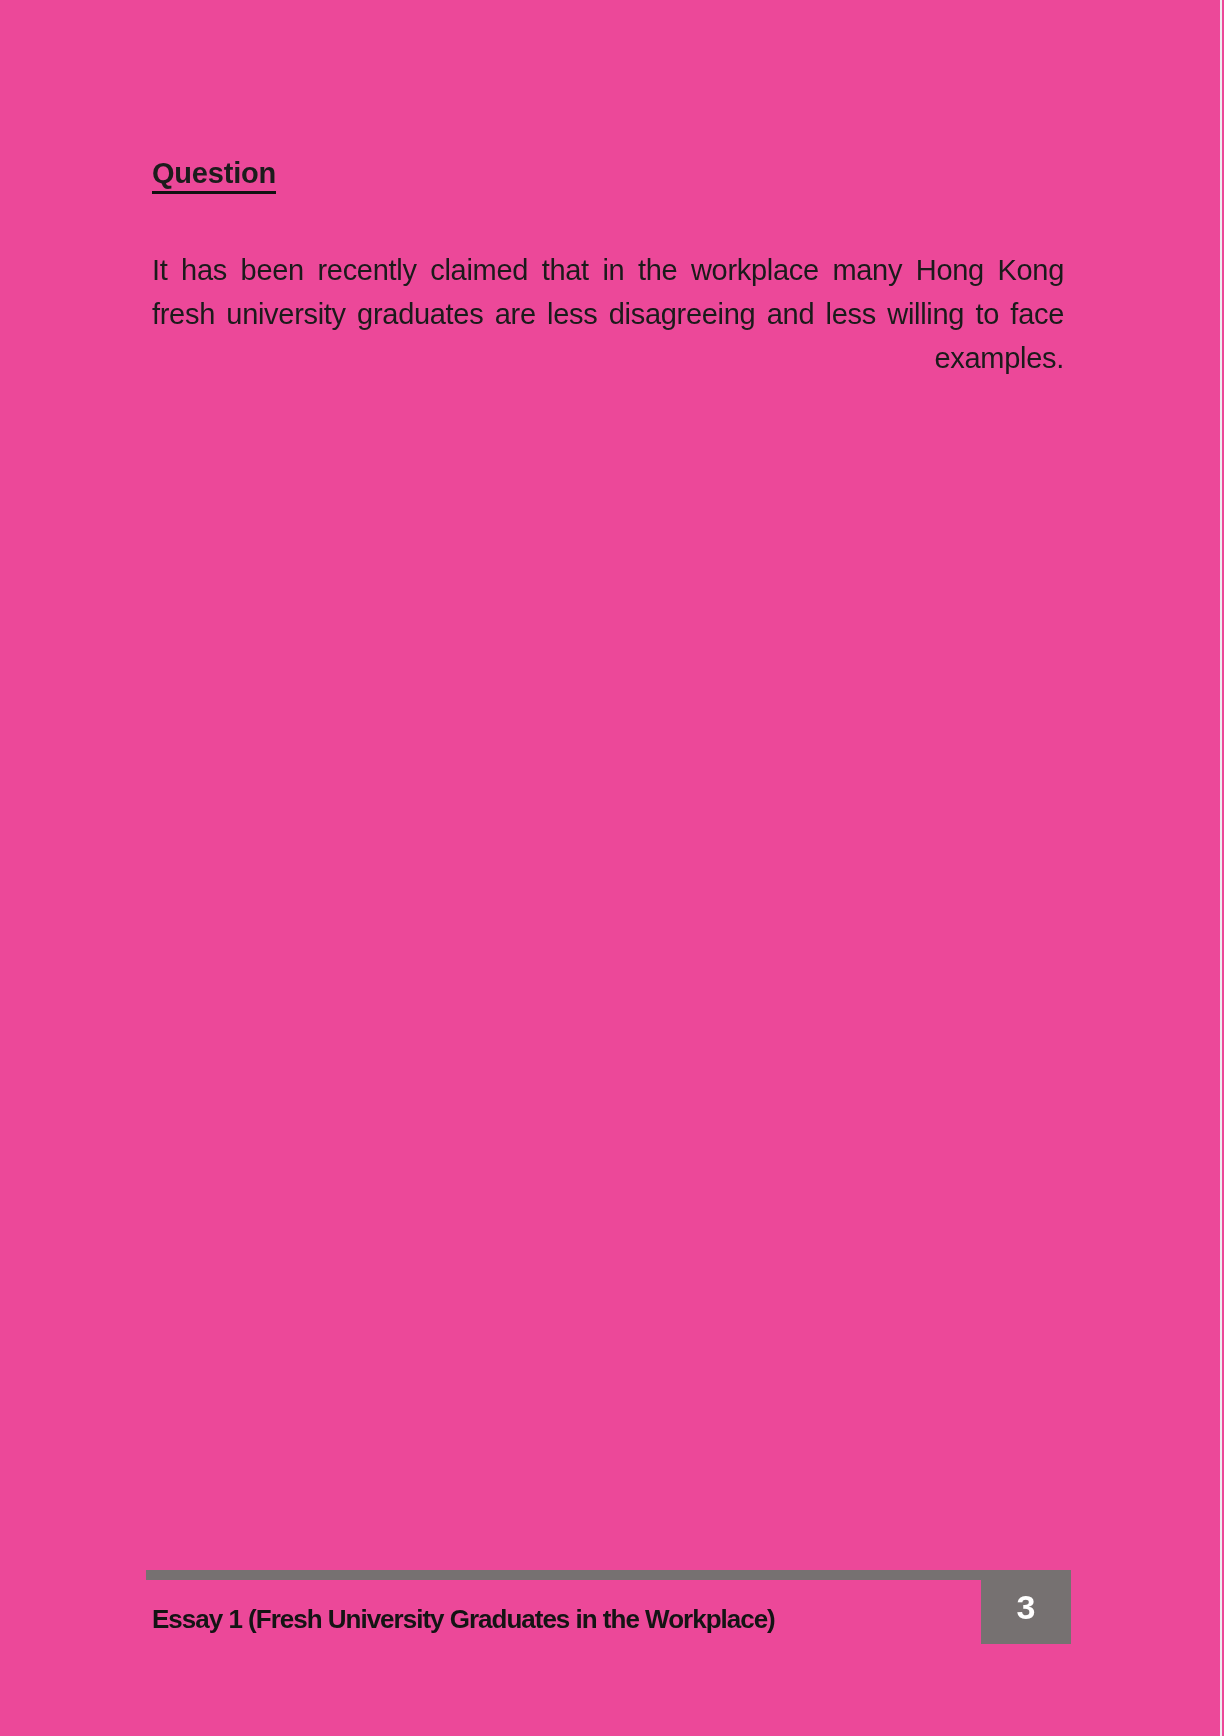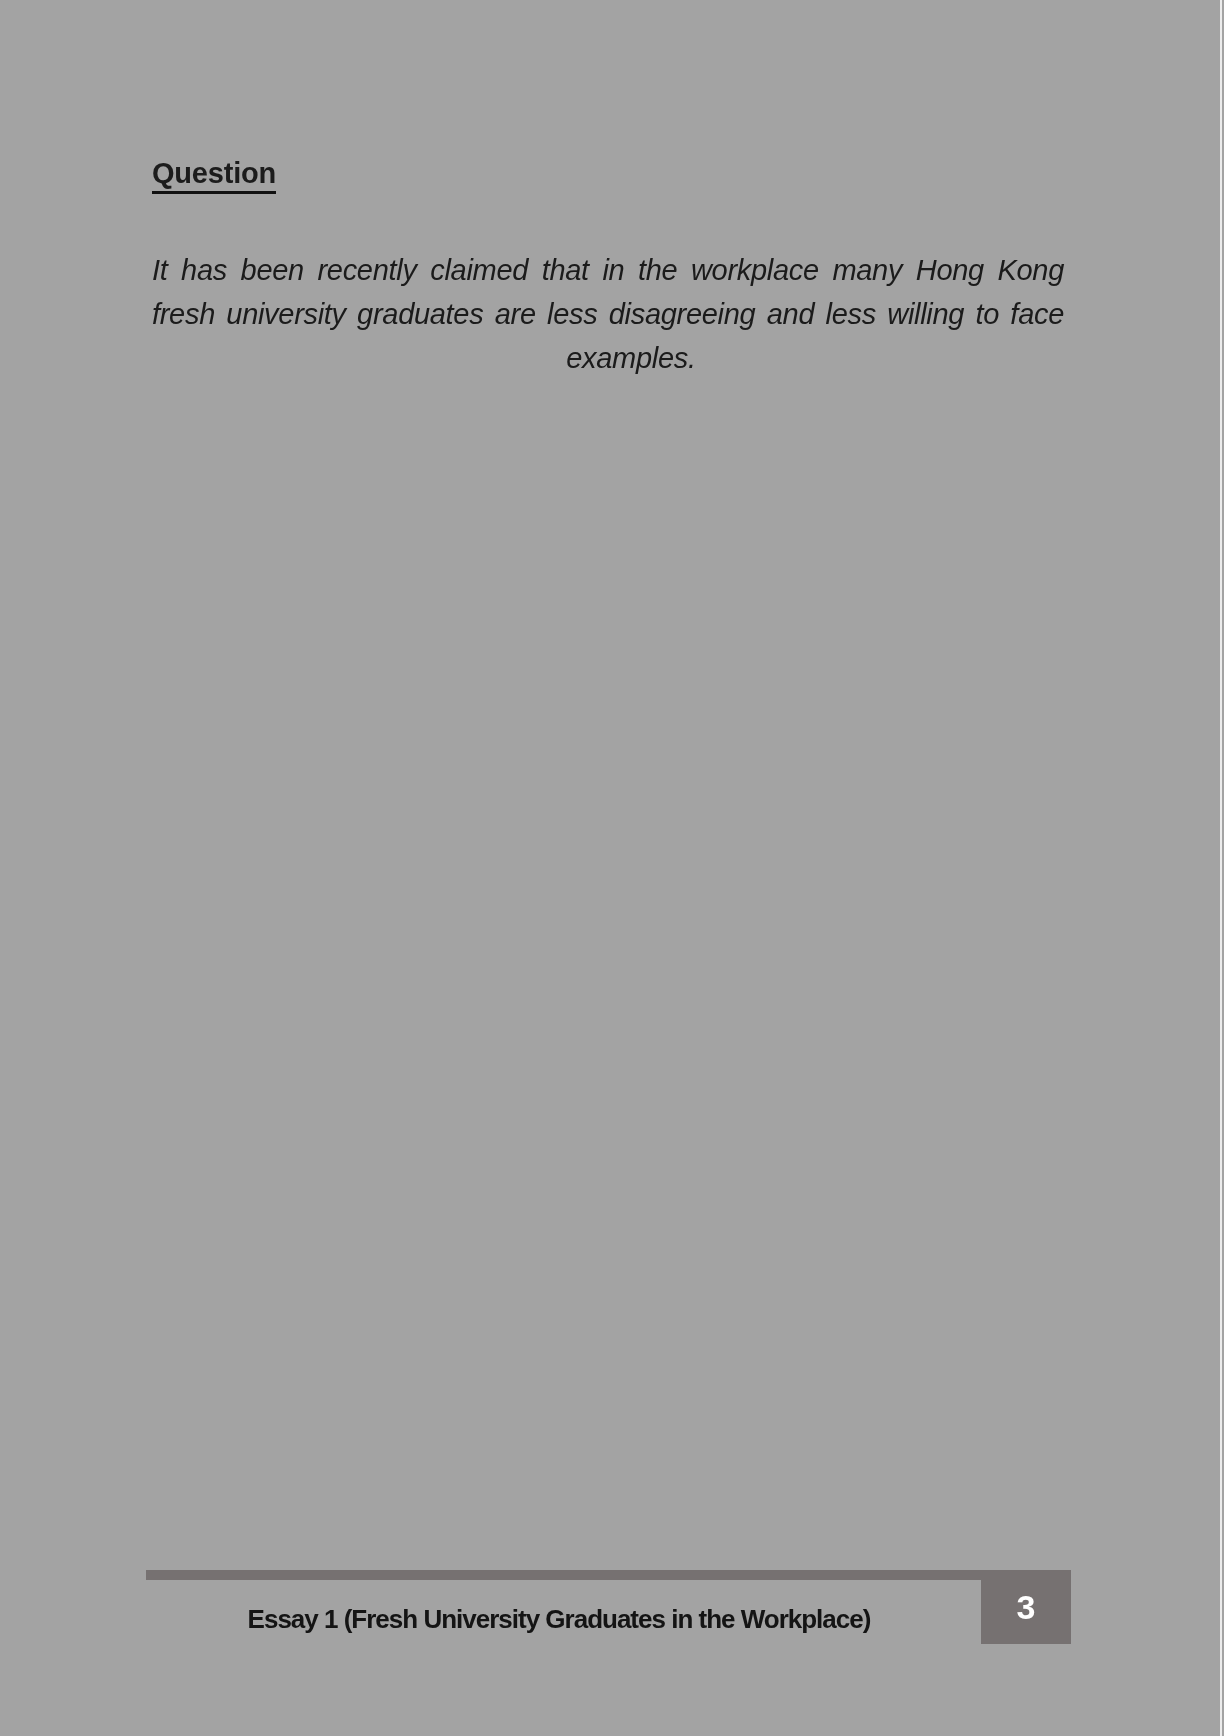--- a/index.html
+++ b/index.html
@@ -6,54 +6,53 @@
   html, body { background: #ffffff; }
   body {
     width: 1224px; height: 1736px;
     position: relative;
     font-family: "Liberation Sans", "DejaVu Sans", sans-serif;
     color: #1c1c1c;
     overflow: hidden;
   }
   .page {
     position: absolute; inset: 0;
-    background: #a3a3a3;
+    background: #ec4899;
     padding-left: 26px;
   }
   .page-edge {
     position: absolute; top: 0; bottom: 0; right: 2px; width: 2px;
     background: #ececec;
   }
   .heading {
     position: absolute; left: 152px; top: 155px;
     font-size: 29px; font-weight: bold; line-height: 36px;
     letter-spacing: -0.2px;
     display: inline-block;
     border-bottom: 3px solid #111111;
     padding-bottom: 0px;
   }
   .para {
     position: absolute; left: 152px; top: 248px; width: 912px;
     font-size: 29px; line-height: 44px;
     letter-spacing: -0.3px;
     color: #1b1b1b;
-    font-style: italic;
   }
   .jline {
     text-align: justify;
     text-align-last: justify;
   }
-  .lline { text-align: center; margin-left: 46px; }
+  .lline { text-align: right; margin-left: 46px; }
   .footer-rule {
     position: absolute; left: 146px; top: 1570px;
     width: 925px; height: 10px;
   }
   .footer-title-wrap {
     position: absolute; left: 152px; top: 1604px; width: 814px;
-    text-align: center;
+    text-align: left;
   }
   .footer-title {
     font-size: 26px; font-weight: bold; line-height: 30px;
     letter-spacing: -1px;
     color: #141414;
     white-space: nowrap;
   }
   .page-number-box {
     position: absolute; left: 981px; top: 1570px;
     width: 90px; height: 74px;

